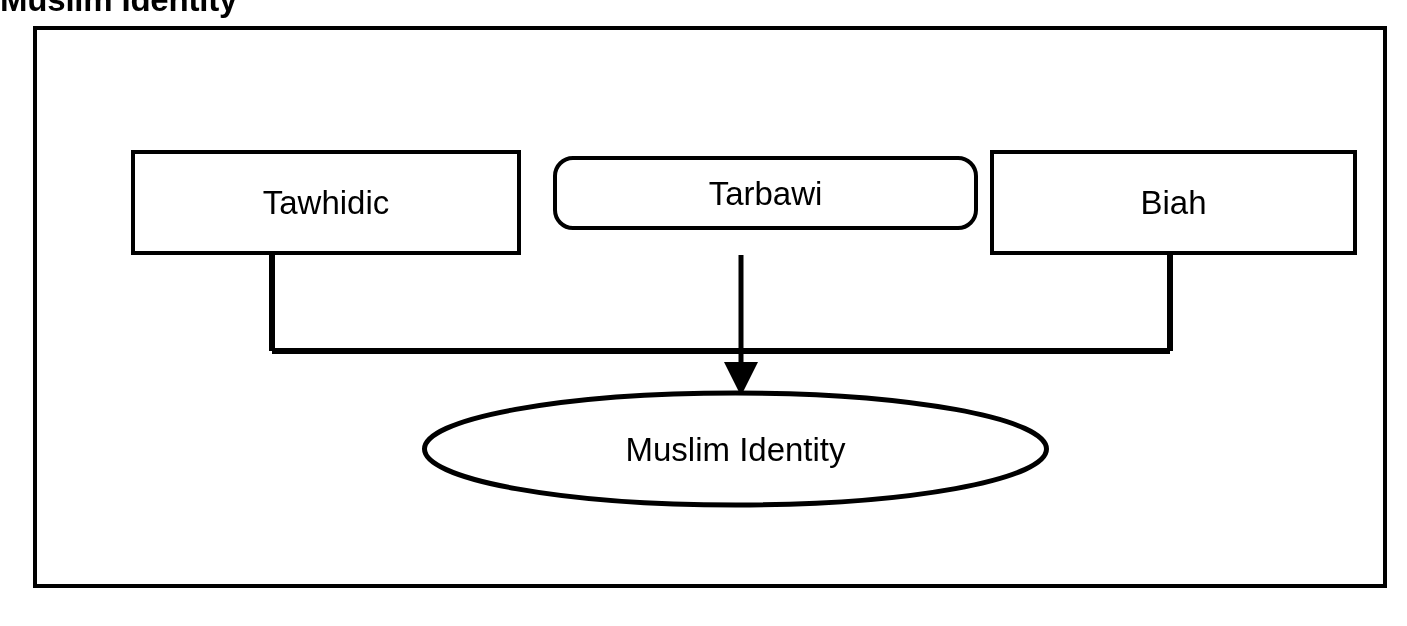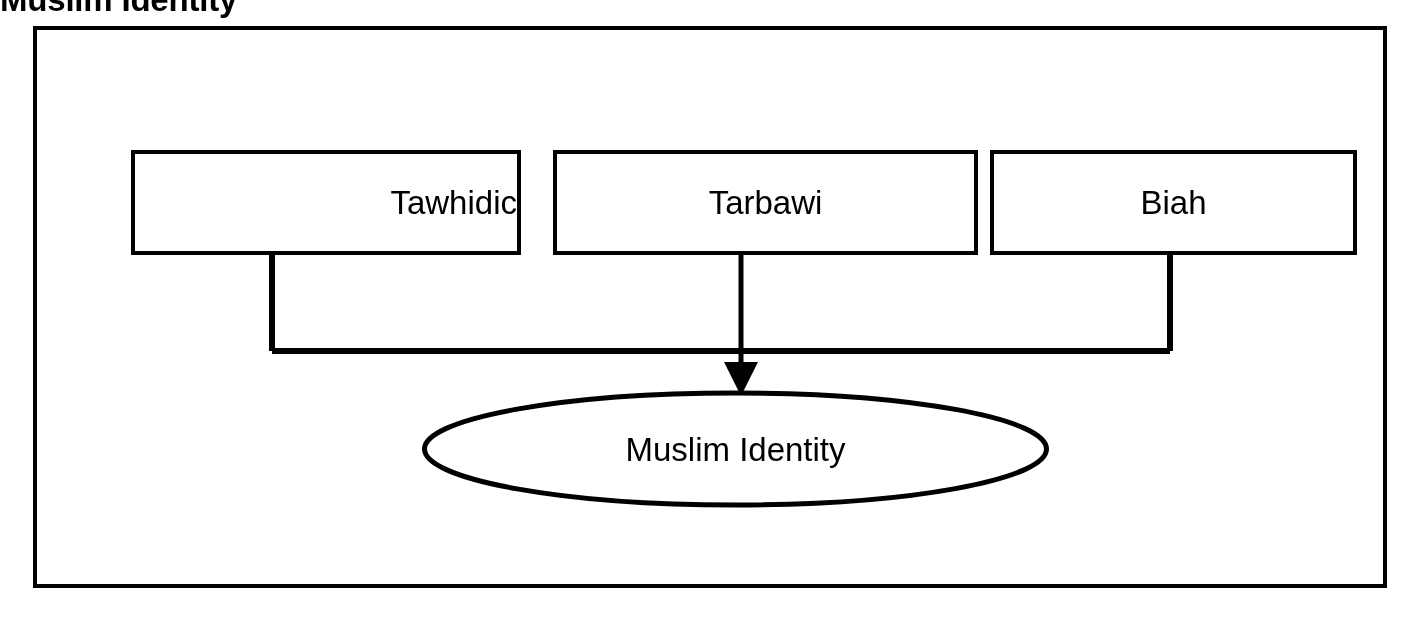--- a/index.html
+++ b/index.html
@@ -47,22 +47,22 @@
     box-sizing: border-box;
     background: #ffffff;
     display: flex;
     align-items: center;
     justify-content: center;
     font-size: 33px;
     line-height: 1;
     color: #000000;
   }
 
-  #box-tawhidic { left: 131px; top: 150px; width: 390px; height: 105px; justify-content: flex-end; }
-  #box-tarbawi  { left: 553px; top: 150px; width: 425px; height: 105px; }
+  #box-tawhidic { left: 131px; top: 150px; width: 390px; height: 105px; }
+  #box-tarbawi  { left: 553px; top: 156px; width: 425px; height: 74px; border-radius: 20px; }
   #box-biah     { left: 990px; top: 150px; width: 367px; height: 105px; justify-content: center; }
 
   #connector-svg {
     position: absolute;
     left: 0;
     top: 0;
     width: 1407px;
     height: 626px;
     pointer-events: none;
   }

